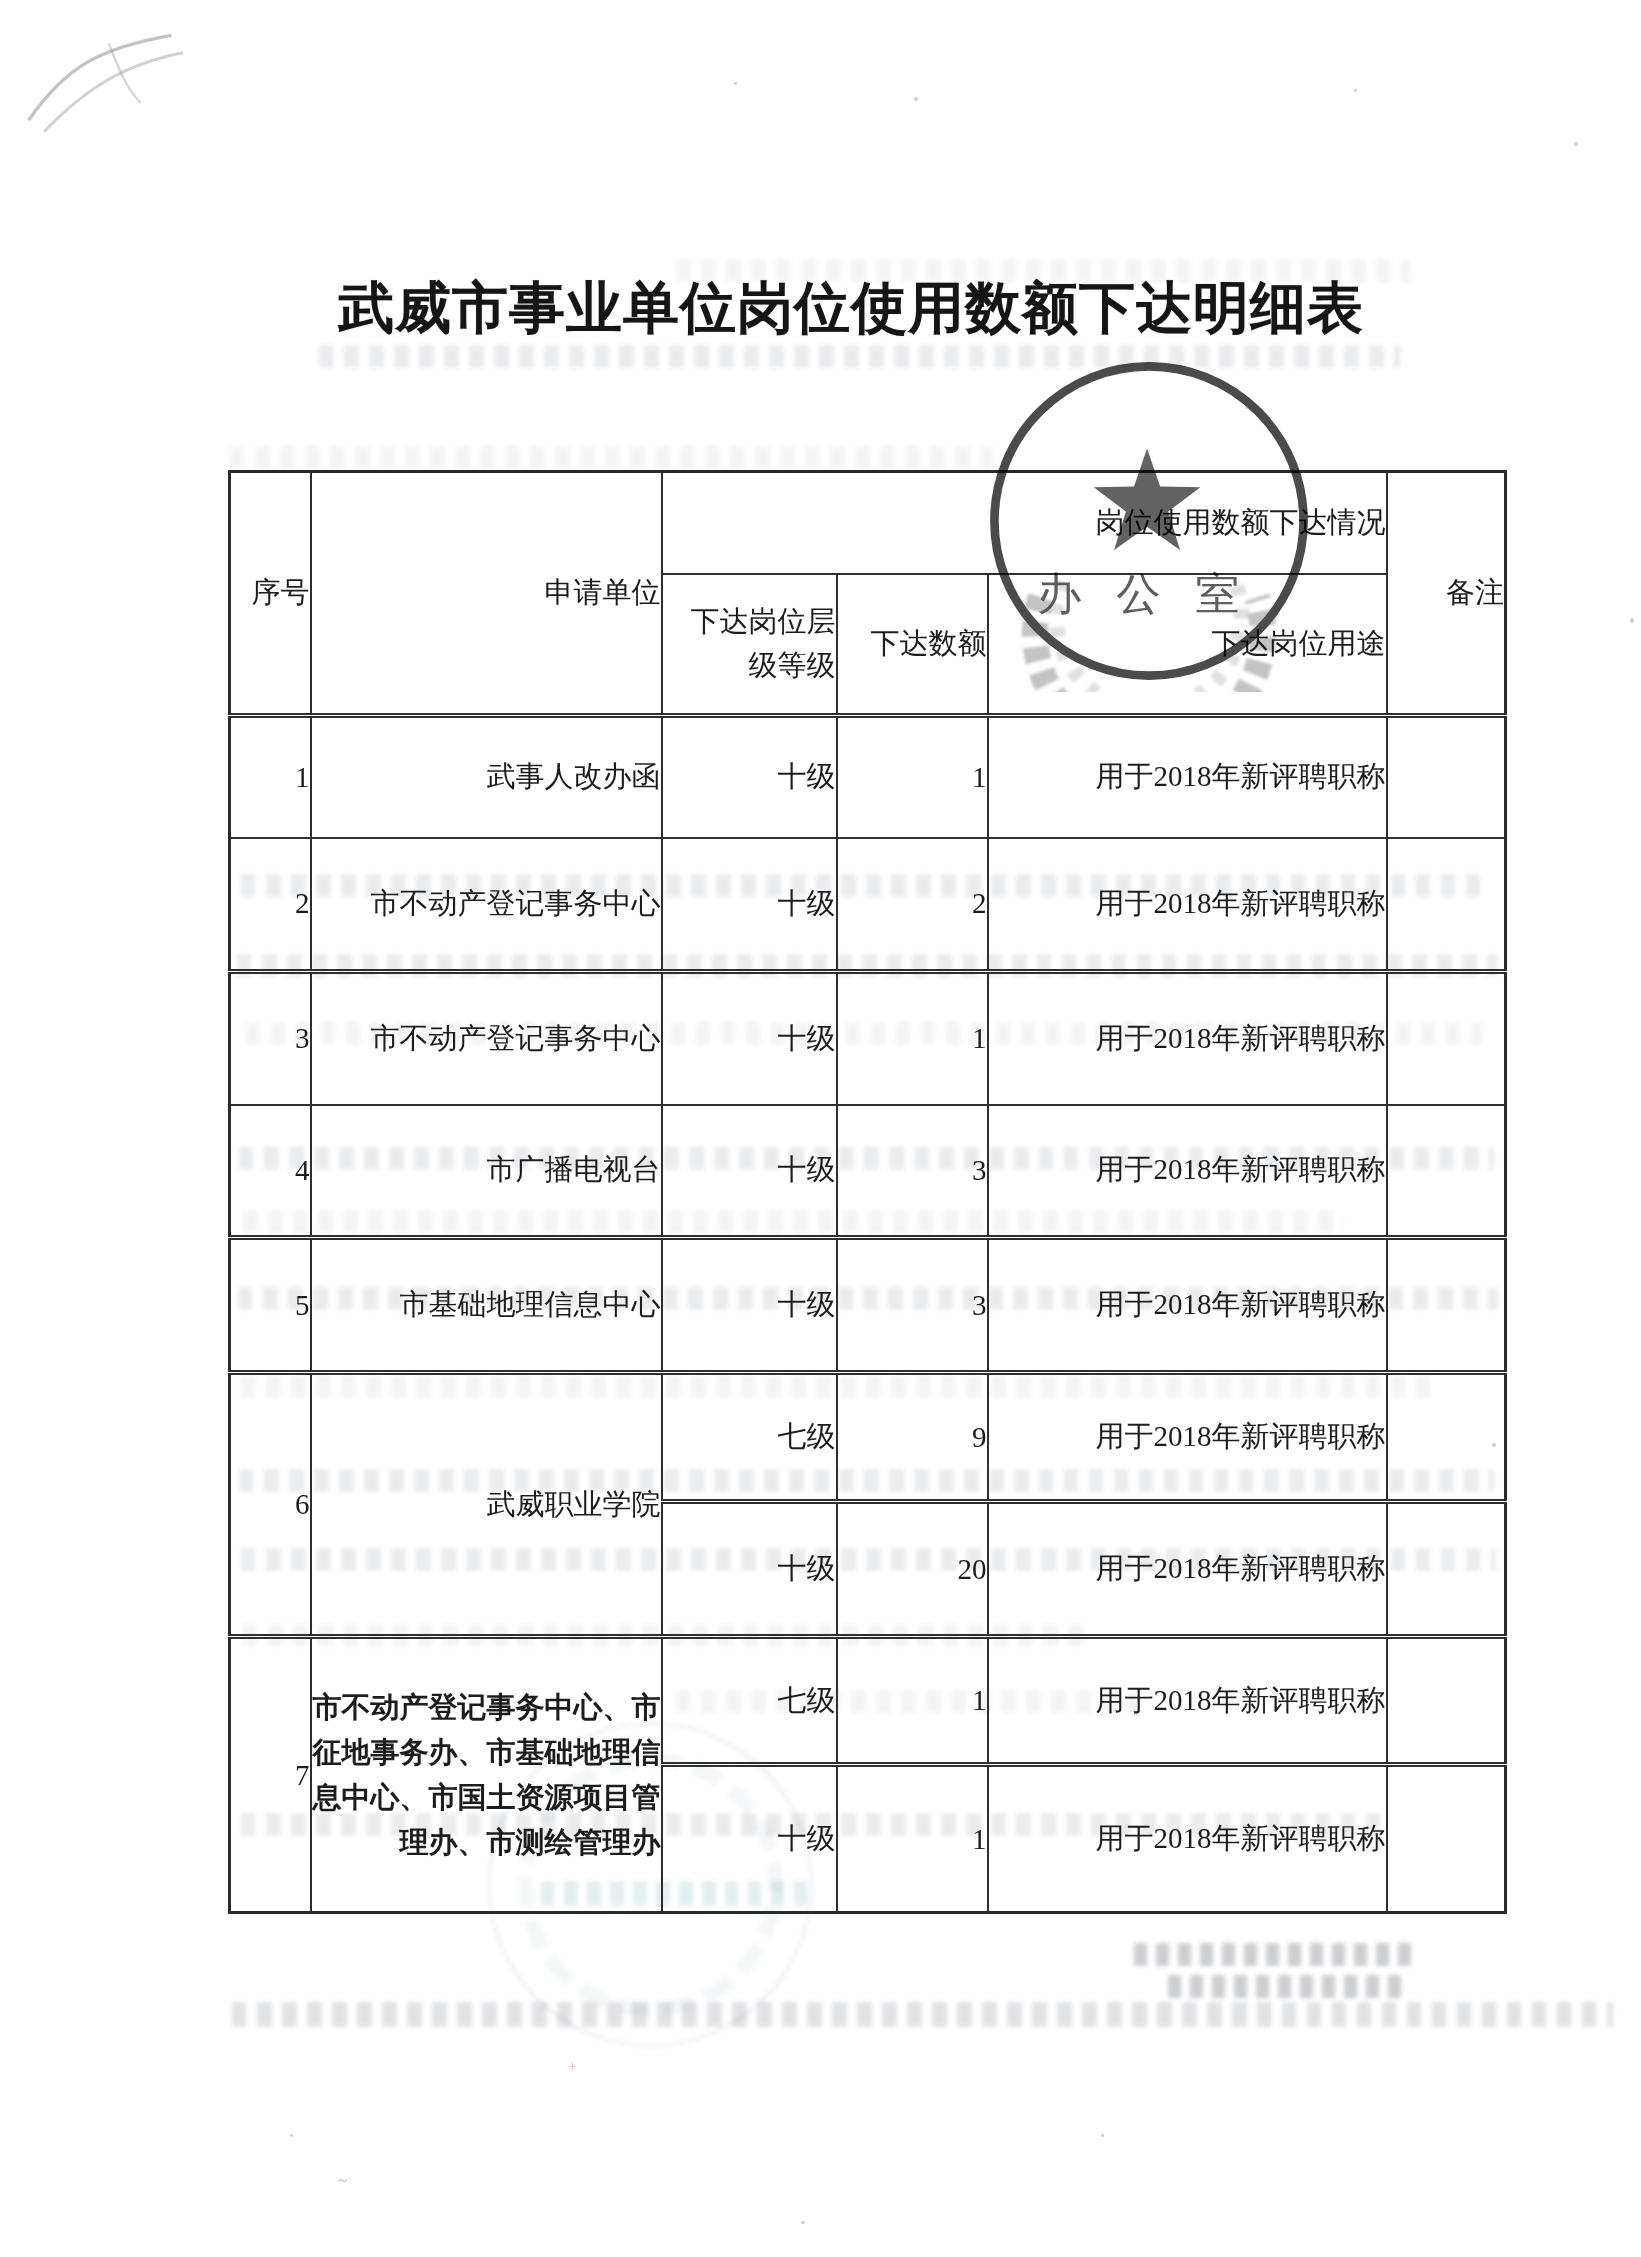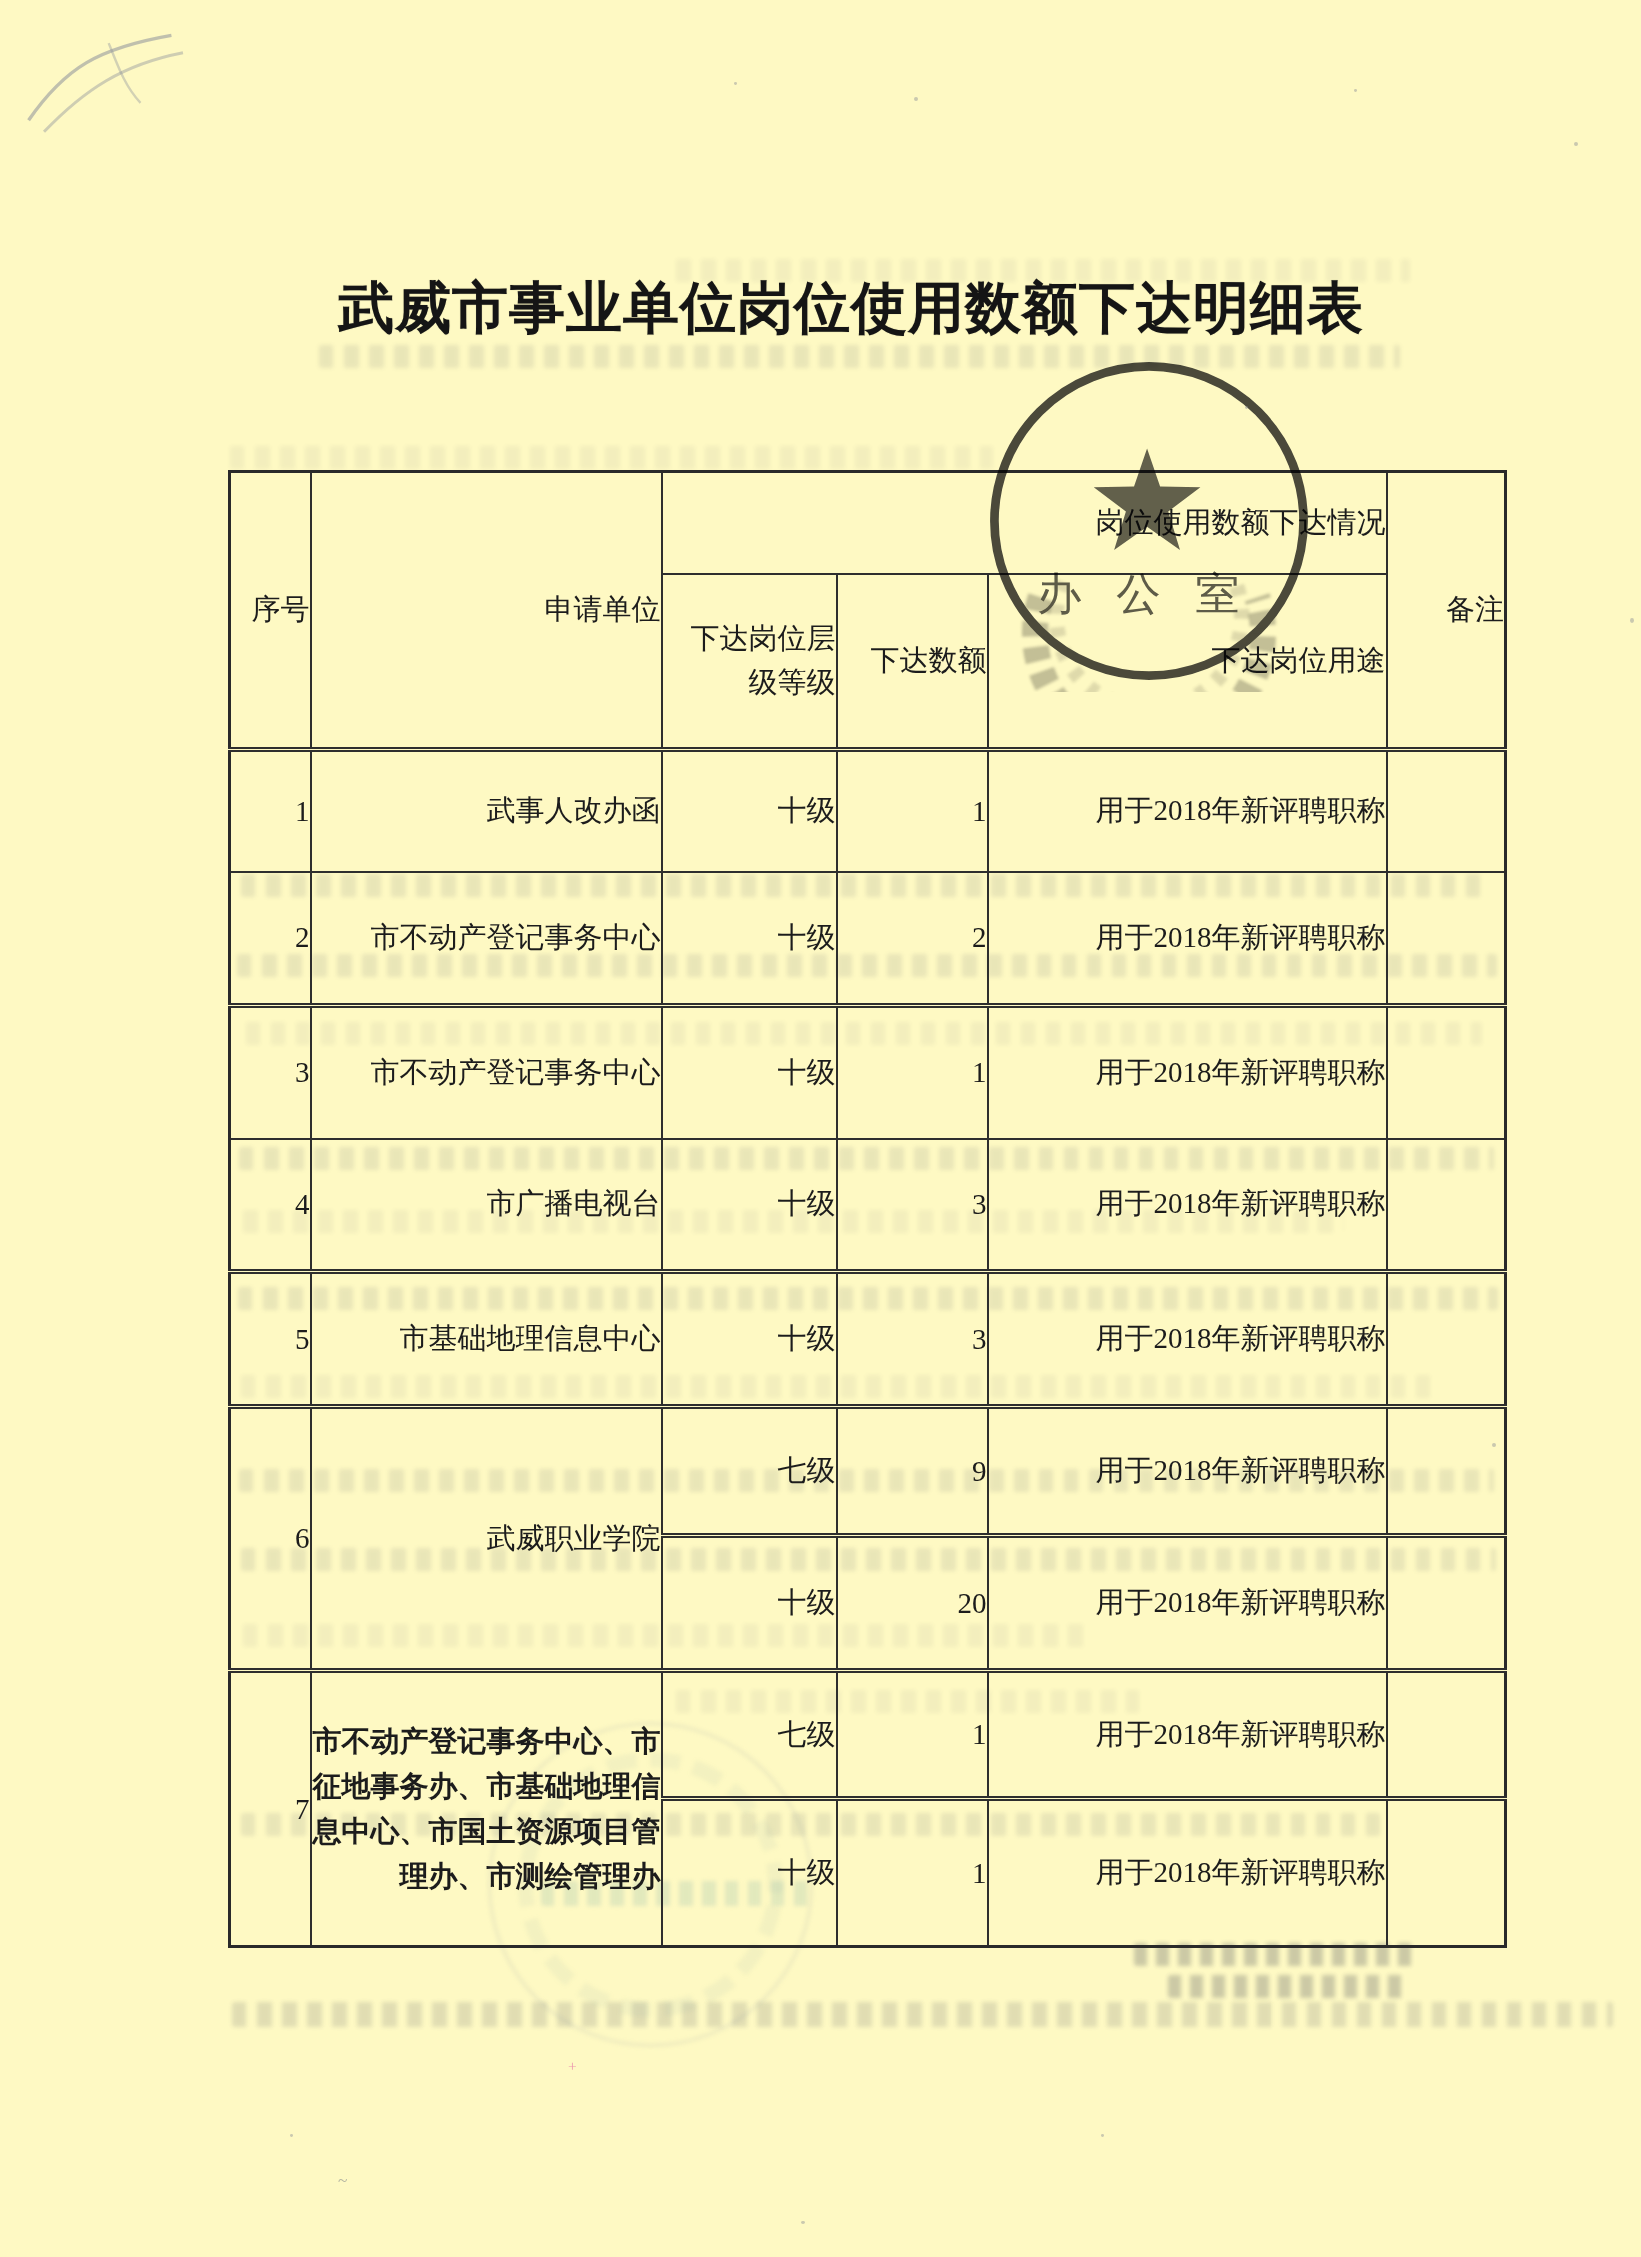--- a/index.html
+++ b/index.html
@@ -1,38 +1,38 @@
 <!DOCTYPE html>
 <html><head>
 <meta charset="utf-8">
 <style>
   html,body{margin:0;padding:0;background:#e8e8e8;}
   .page{
     position:relative;width:1641px;height:2257px;margin:0 auto;
-    background:#fef9c3;overflow:hidden;
+    background:#ffffff;overflow:hidden;
     font-family:"Liberation Serif","DejaVu Serif",serif;color:#1c1c1c;
   }
   
   .title{
     position:absolute;left:338px;top:271px;font-size:56px;font-weight:bold;
     letter-spacing:1px;white-space:nowrap;color:#151515;
     text-shadow:0 0 1px rgba(0,0,0,.35);
   }
   .doc-ref{
     position:absolute;top:408px;right:207px;font-size:28px;letter-spacing:1px;
     color:#222;white-space:nowrap;
   }
   
   .tablewrap{position:absolute;left:228px;top:470px;}
   table.quota{border-collapse:collapse;table-layout:fixed;width:1275px;border:3.9px solid #2a2a2a;}
   table.quota td{
     border:2.4px solid #2e2e2e;text-align:right;vertical-align:middle;
     font-size:29px;padding:0;color:#1c1c1c;background:transparent;
   }
-  tr.hr1{height:102px;} tr.hr2{height:176px;}
+  tr.hr1{height:102px;} tr.hr2{height:142px;}
   tr.r1{height:122px;} tr.r2{height:134px;} tr.r3{height:133px;}
   tr.r4{height:133px;} tr.r5{height:135px;} tr.r6a{height:129px;}
   tr.r6b{height:135px;} tr.r7a{height:128px;} tr.r7b{height:148px;}
   tr.dbl td{border-top:5.8px double #2e2e2e;}
   td.lvl-head{padding:0 25px;line-height:1.5;}
   td.unit-multi{text-align:left;padding:9.7px 15.4px;line-height:1.55;font-size:28px;font-weight:bold;}
   td.num{font-size:29px;}
   
   .stamp{
     position:absolute;left:978px;top:350px;width:342px;height:342px;

